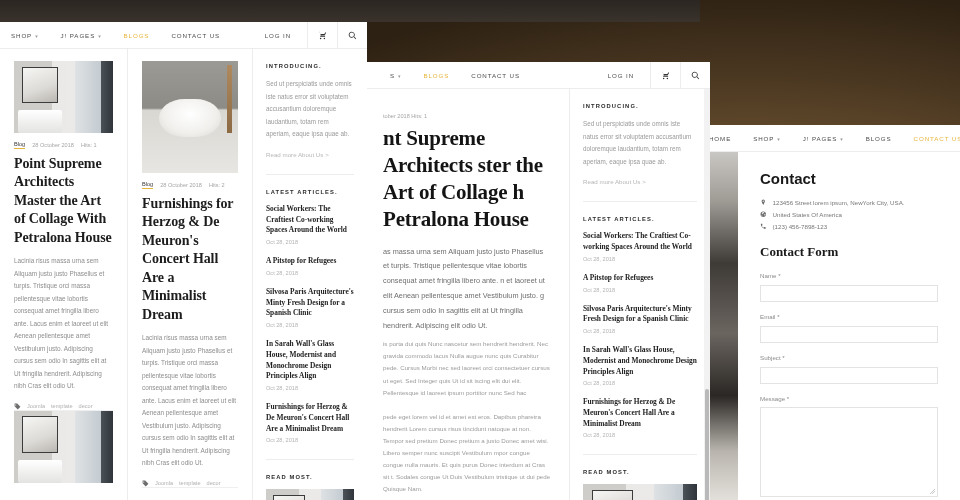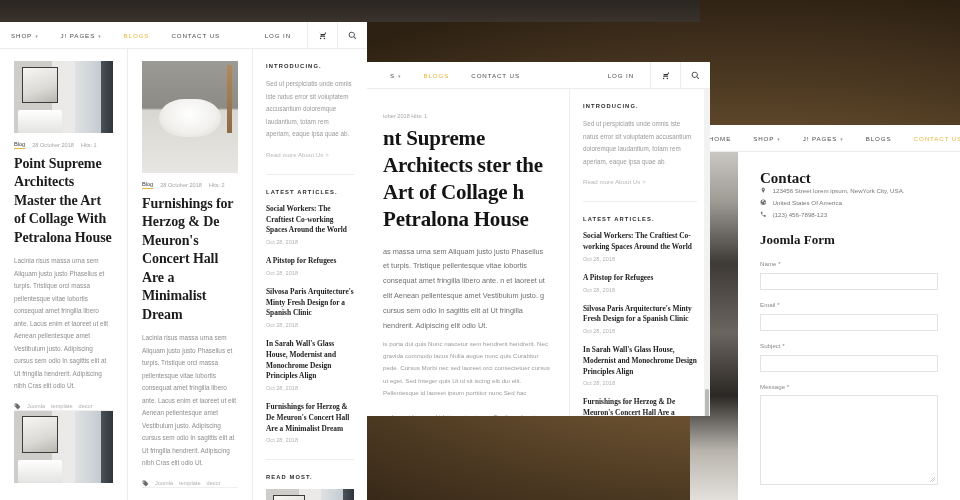--- a/index.html
+++ b/index.html
@@ -145,21 +145,21 @@
   .art-lead { font-size: 7.3px; line-height: 2.05; color:#6e6e6e; margin-bottom: 4px; }
   .art-p { font-size: 6.2px; line-height: 1.95; color:#9b9b9b; margin-bottom: 12px; }
 
   
   .contact-hero {
     position:absolute; left:0; top:27px; width: 48px; bottom:0;
     background: linear-gradient(180deg,#c9c7c3 0%,#9f9b95 14%,#3e3a36 32%,
                                 #6b6560 52%,#2a2724 70%,#b9b5ae 86%,#e3e0db 100%);
   }
   .contact-body { position:absolute; left:48px; top:27px; right:0; bottom:0; background:#fff; padding: 18px 22px 0 22px; }
-  .c-title { font-family:Liberation Serif, serif; font-weight:700; font-size: 15px; color:#1a1a1a; margin-bottom: 0; }
+  .c-title { font-family:Liberation Sans, sans-serif; font-weight:700; font-size: 15px; color:#1a1a1a; margin-bottom: 12px; }
   .c-line { display:flex; align-items:center; gap:6px; margin-bottom: 5px; }
   .c-line svg { width: 6.5px; height: 6.5px; fill:#6a6a6a; flex:none; }
   .c-line span { font-size: 6.2px; color:#777; }
   .c-form-title { font-family:"Liberation Serif",serif; font-weight:700; font-size: 13px; color:#1a1a1a; margin: 14px 0 12px; }
   .f-label { font-size: 6.2px; color:#8a8a8a; margin-bottom: 5px; display:block; }
   .f-input { width: 100%; height: 17px; border:1px solid #e3e3e3; background:#fff; margin-bottom: 11px; }
   .f-textarea { width:100%; height: 90px; border:1px solid #e3e3e3; background:#fff; margin-bottom: 9px; position:relative; }
   .f-textarea::after{
     content:""; position:absolute; right:2px; bottom:2px; width:5px; height:5px;
     background: linear-gradient(135deg,transparent 45%,#c9c9c9 45%,#c9c9c9 55%,transparent 55%,
@@ -223,39 +223,39 @@
           </svg>
         <span>United States Of America</span>
       </div>
       <div class="c-line">
         <svg viewBox="0 0 24 24">
             <path d="M6.6 10.8c1.4 2.8 3.8 5.1 6.6 6.6l2.2-2.2c.3-.3.7-.4 1-.2 1.2.4 2.4.6 3.6.6.6 0 1 .4 1 1V20c0 .6-.4 1-1 1C10.6 21 3 13.4 3 4c0-.6.4-1 1-1h3.5c.6 0 1 .4 1 1 0 1.3.2 2.5.6 3.6.1.4 0 .8-.2 1l-2.3 2.2z"></path>
           </svg>
         <span>(123) 456-7898-123</span>
       </div>
 
-      <div class="c-form-title">Joomla Form</div>
+      <div class="c-form-title">Contact Form</div>
 
       <label class="f-label">Name *</label>
       <input class="f-input" type="text" value="" style="">
 
       <label class="f-label">Email *</label>
       <input class="f-input" type="text" value="" style="">
 
       <label class="f-label">Subject *</label>
       <input class="f-input" type="text" value="" style="">
 
       <label class="f-label">Message *</label>
       <div class="f-textarea"></div>
 
       
     </div>
   </div>
 
-  <div class="win" style="left:365px; top:62px; width:345px; height:354px;">
+  <div class="win" style="left:365px; top:62px; width:345px; height:438px;">
     <div class="navbar">
       <div class="nav-left" style="padding-left:14px;">
         <div class="nav-item">
           <span>S</span><span class="caret">▾</span>
         </div>
         <div class="nav-item active">
           <span>BLOGS</span>
         </div>
         <div class="nav-item">
           <span>CONTACT US</span>

